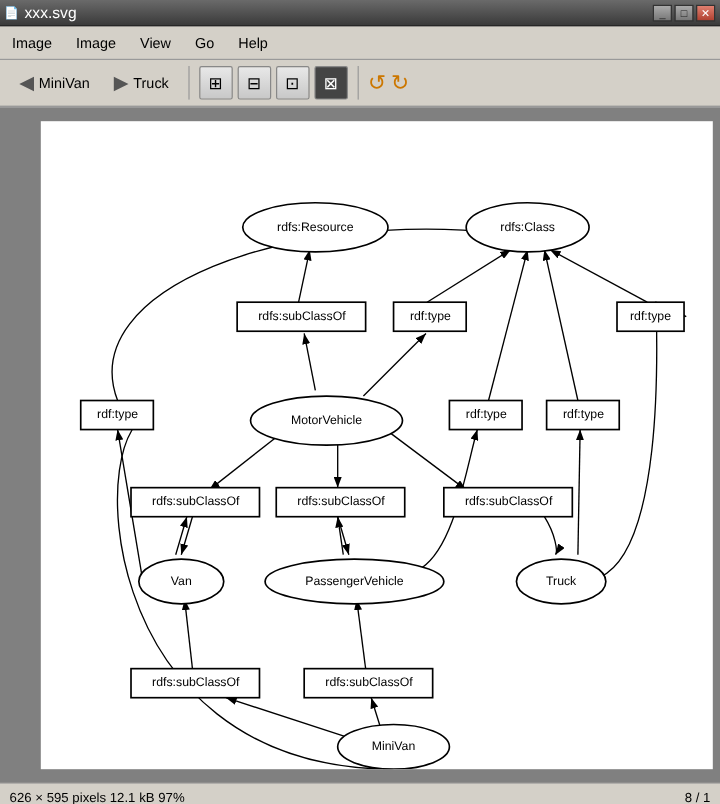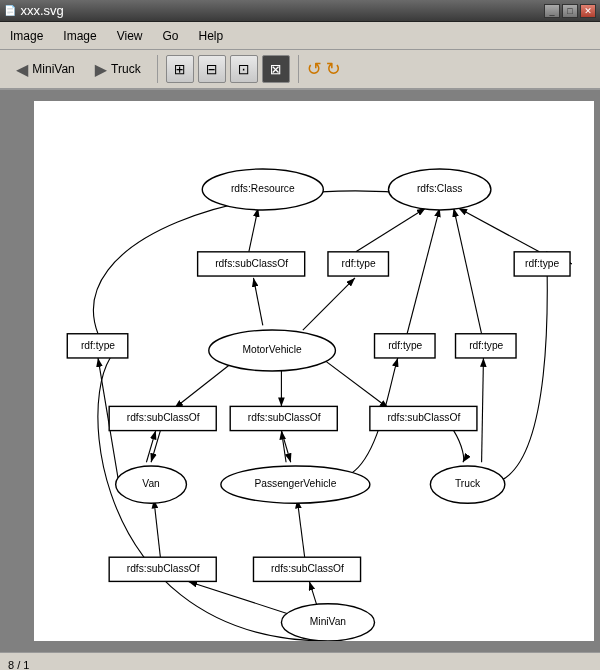--- a/index.html
+++ b/index.html
@@ -278,14 +278,15 @@
       <rect class="node-rect" x="215" y="490" width="115" height="26"></rect>
       <text class="node-text" x="273" y="503">rdfs:subClassOf</text>
 
       <ellipse class="node-ellipse" cx="295" cy="560" rx="50" ry="20"></ellipse>
       <text class="node-text" x="295" y="560">MiniVan</text>
     </svg>
   </div>
 </div>
 
 <div id="statusbar">
+  <span>626 × 595 pixels  12.1 kB  97%</span>
   <span>8 / 1</span>
 </div>
 
 </body></html>

